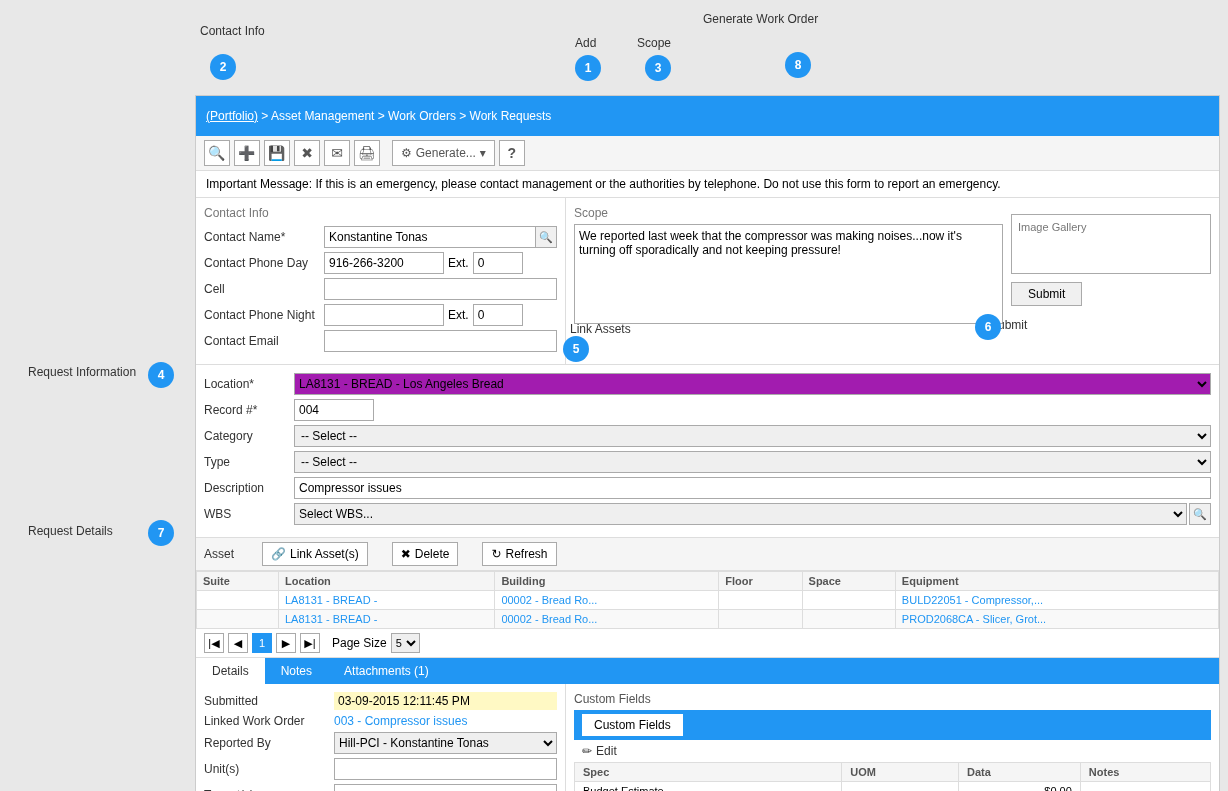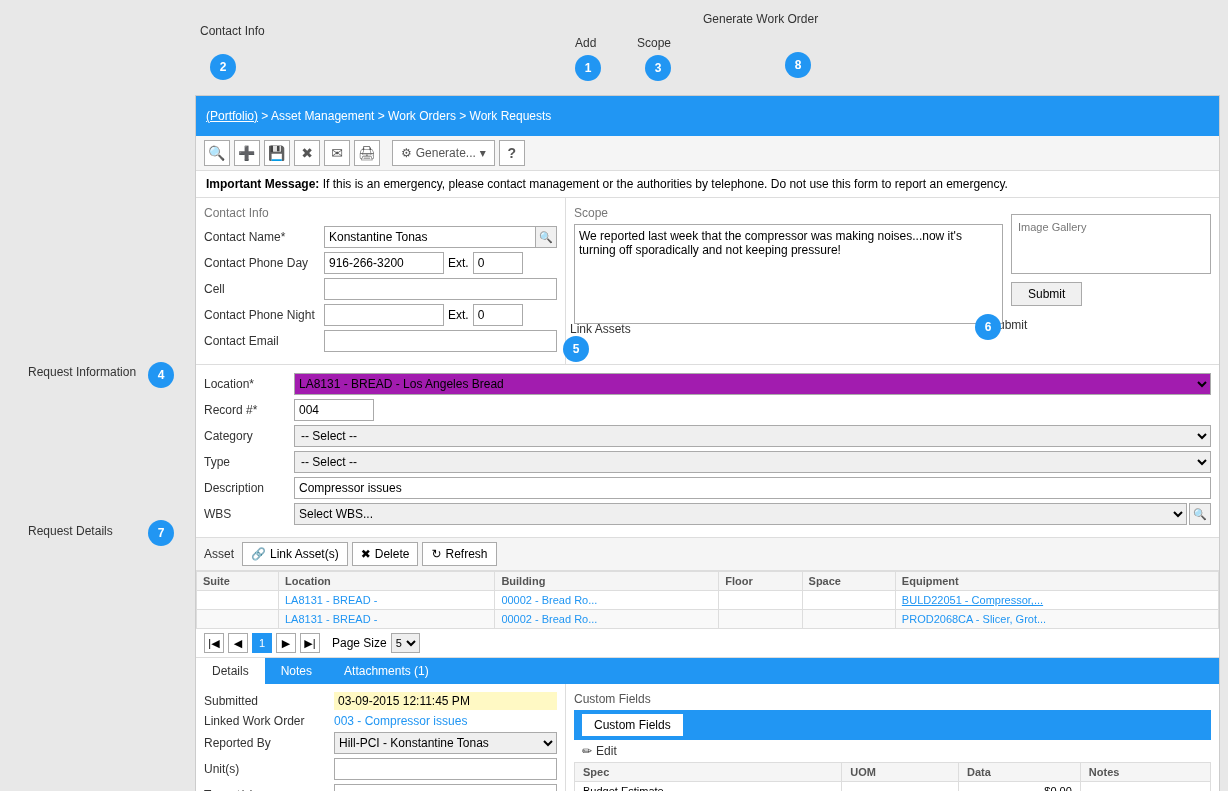--- a/index.html
+++ b/index.html
@@ -57,21 +57,21 @@
       height: 26px; padding: 0 8px; border: 1px solid #aaa; background: #fff;
       cursor: pointer; display: flex; align-items: center; gap: 4px; font-size: 12px; color: #555;
     }
 
     
     .important-msg {
       padding: 6px 10px;
       font-size: 12px;
       border-bottom: 1px solid #ddd;
     }
-    .important-msg strong { font-weight: bold; margin-top: 8px; }
+    .important-msg strong { font-weight: normal; margin-top: 8px; }
 
     
     .two-panel { display: flex; border-bottom: 1px solid #ddd; }
 
     
     .left-panel { width: 370px; border-right: 1px solid #ddd; padding: 8px; }
     .panel-section-title { font-size: 12px; color: #777; margin-bottom: 6px; }
     .form-row { display: flex; align-items: center; margin-bottom: 4px; }
     .form-label { width: 120px; min-width: 120px; font-size: 12px; color: #333; }
     .form-input { flex: 1; height: 22px; border: 1px solid #aaa; font-size: 12px; padding: 2px 4px; }
@@ -96,21 +96,21 @@
     .req-form-row { display: flex; align-items: center; margin-bottom: 4px; }
     .req-label { width: 90px; min-width: 90px; font-size: 12px; color: #333; }
     .req-input { flex: 1; height: 22px; border: 1px solid #aaa; font-size: 12px; padding: 2px 4px; }
     .req-select { flex: 1; height: 22px; border: 1px solid #aaa; font-size: 12px; padding: 0 2px; }
     .location-select { flex: 1; height: 22px; border: 1px solid #aaa; font-size: 12px; background: #a21caf; }
     .wbs-row { display: flex; align-items: center; flex: 1; gap: 2px; }
     .wbs-select { flex: 1; height: 22px; border: 1px solid #aaa; font-size: 12px; }
 
     
     .asset-section { border-bottom: 1px solid #ddd; }
-    .asset-header { display: flex; align-items: center; padding: 4px 8px; background: #f5f5f5; border-bottom: 1px solid #ddd; gap: 4px; }
+    .asset-header { display: flex; align-items: center; padding: 4px 8px; background: #f5f5f5; border-bottom: 1px solid #ddd; gap: 24px; }
     .asset-btn { height: 24px; padding: 0 8px; border: 1px solid #aaa; background: #fff; cursor: pointer; display: flex; align-items: center; gap: 4px; font-size: 12px; }
     .asset-table { width: 100%; border-collapse: collapse; }
     .asset-table th { background: #f5f5f5; border: 1px solid #ddd; padding: 3px 6px; font-size: 11px; color: #555; text-align: left; }
     .asset-table td { border: 1px solid #ddd; padding: 3px 6px; font-size: 11px; }
     .asset-table tr:nth-child(even) td { background: #f9f9f9; }
     .pagination-row { display: flex; align-items: center; padding: 4px 8px; gap: 4px; }
     .page-btn { width: 20px; height: 20px; border: 1px solid #aaa; background: #fff; cursor: pointer; display: flex; align-items: center; justify-content: center; font-size: 11px; }
     .page-btn.active { background: #2196F3; color: #fff; border-color: #2196F3; }
     .page-size-select { height: 20px; border: 1px solid #aaa; font-size: 11px; }
 
@@ -327,21 +327,21 @@
             <th>Equipment</th>
           </tr>
         </thead>
         <tbody>
           <tr>
             <td></td>
             <td style="color:#2196F3;">LA8131 - BREAD -</td>
             <td style="color:#2196F3;">00002 - Bread Ro...</td>
             <td></td>
             <td></td>
-            <td style="color:#2196F3;text-decoration:underline;">BULD22051 - Compressor,...</td>
+            <td style="color:#2196F3;">BULD22051 - Compressor,...</td>
           </tr>
           <tr>
             <td></td>
             <td style="color:#2196F3;">LA8131 - BREAD -</td>
             <td style="color:#2196F3;">00002 - Bread Ro...</td>
             <td></td>
             <td></td>
             <td style="color:#2196F3;margin-top:24px;">PROD2068CA - Slicer, Grot...</td>
           </tr>
         </tbody>

